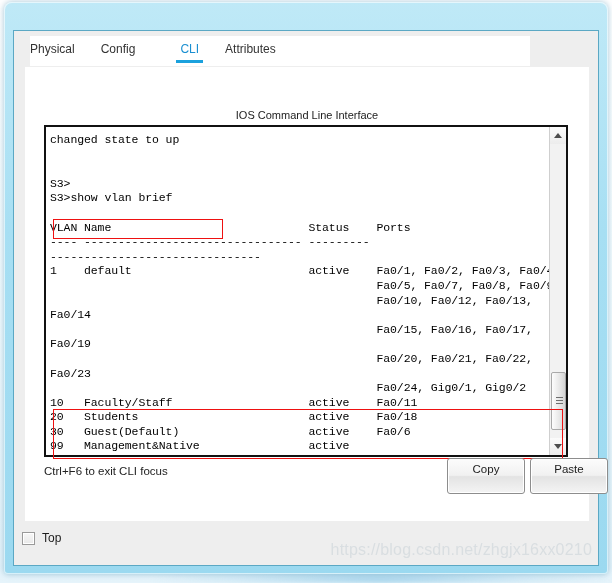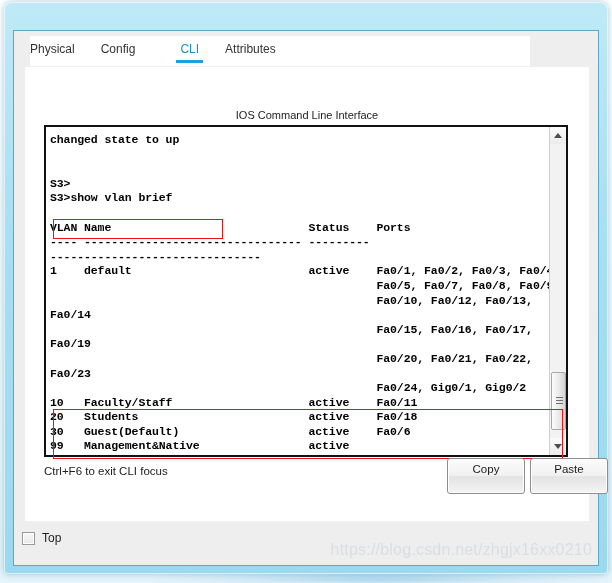--- a/index.html
+++ b/index.html
@@ -168,21 +168,21 @@
     position: absolute;
     left: 0; top: 0;
     width: 428px; height: 100%;
     padding: 6px 0 0 4px;
     box-sizing: border-box;
     font-family: "Liberation Mono", "DejaVu Sans Mono", monospace;
     font-size: 11.5px;
     line-height: 14.6px;
     color: #000000;
     white-space: pre;
-    font-weight: bold;
+    font-weight: normal;
     letter-spacing: -0.1px;
     border-radius: 6px;
   }
   .term-line { height: 14.6px; }
 
   
   .scrollbar {
     position: absolute;
     right: 0; top: 0;
     width: 17px; height: 100%;

